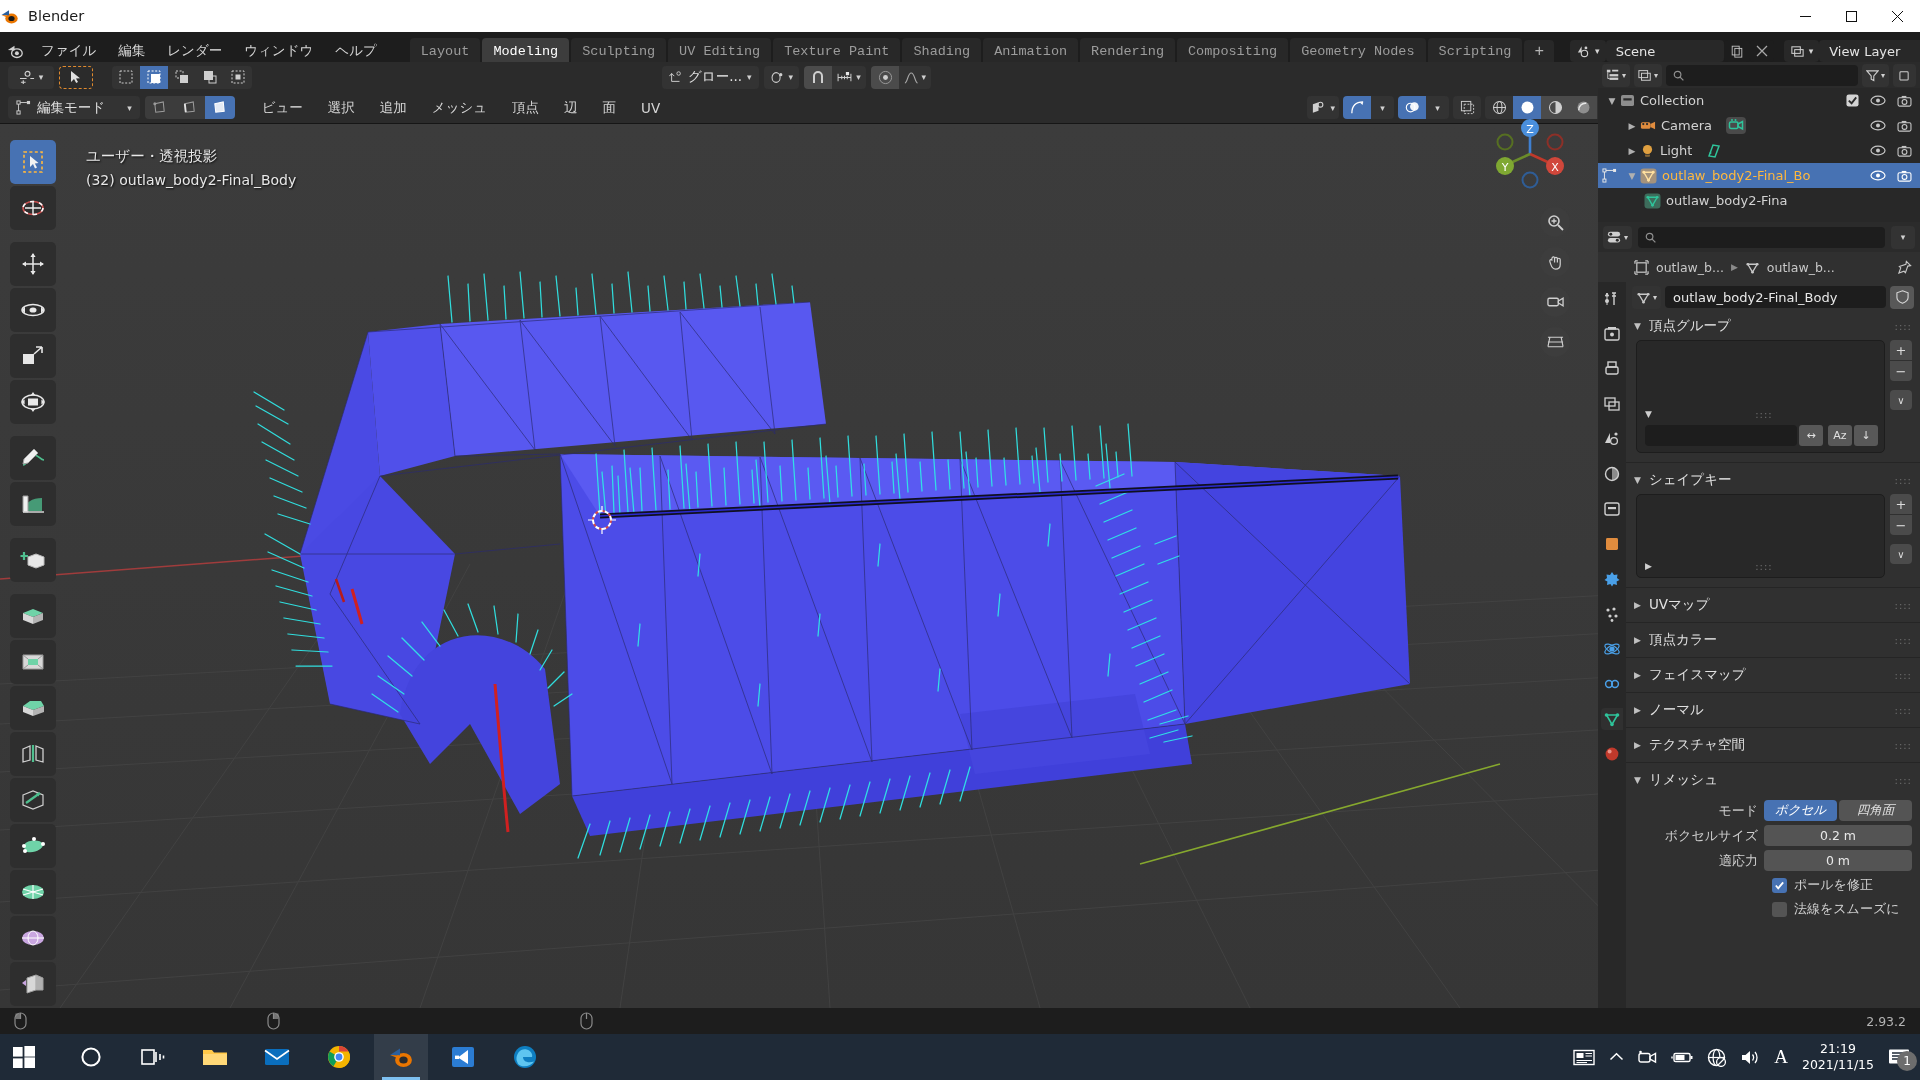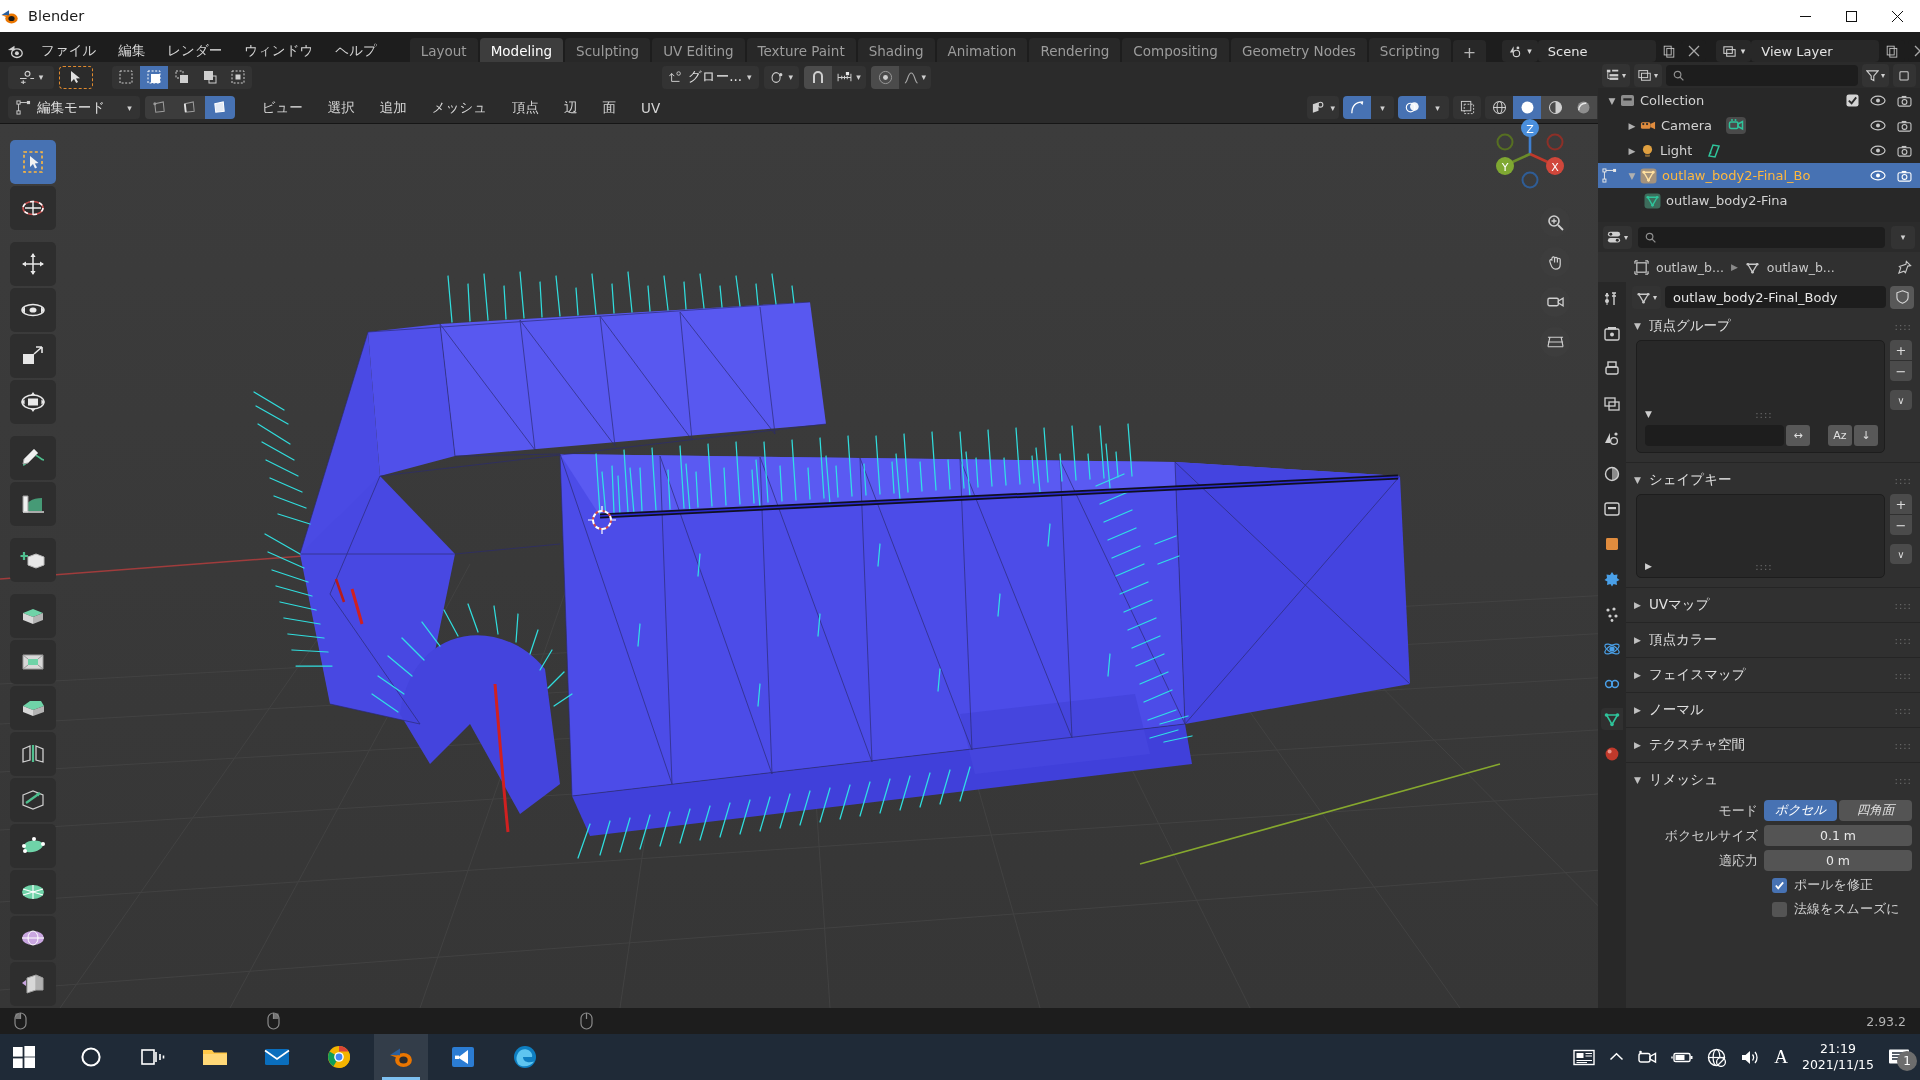--- a/index.html
+++ b/index.html
@@ -28,21 +28,21 @@
   
   .topbar {
     position: absolute; top: 36px; left: 0; width: 1920px; height: 30px;
     background: #1d1d1d; display: flex; align-items: center;
   }
   .tb-logo { width: 26px; height: 30px; display:flex; align-items:center; justify-content:center; margin-left:6px;}
   .menus { display: flex; align-items: center; gap: 0; margin-left: 6px; }
   .menus .m {
     font-size: 13.5px; color: #d6d6d6; padding: 3px 11px; border-radius: 3px; white-space:nowrap;
   }
-  .wtabs { display: flex; align-items: flex-end; margin-left: 22px; height: 30px; }
+  .wtabs { display: flex; align-items: flex-end; margin-left: 22px; height: 30px; font-family: Liberation Mono, monospace; }
   .wtab {
     font-size: 13.5px; color: #9c9c9c; padding: 5px 11px 6px 11px;
     background: #282828; border-radius: 4px 4px 0 0; margin-right: 2px; white-space:nowrap;
     line-height: 17px;
   }
   .wtab.active { background: #3d3d3d; color: #ffffff; }
   .wtab.plus { color:#b5b5b5; padding: 5px 10px 6px 10px; font-size:16px; line-height:15px;}
   .scene-block {
     margin-left: 14px; display: flex; align-items: center; height: 22px;
   }
@@ -732,20 +732,24 @@
         <path d="M600 392 L1398 353" stroke="#2b2bd0" stroke-width="1.5"></path>
 
         <g>
           <circle cx="602" cy="396" r="9" fill="none" stroke="#d34a4a" stroke-width="2" stroke-dasharray="4 3"></circle>
           <circle cx="602" cy="396" r="9" fill="none" stroke="#ffffff" stroke-width="2" stroke-dasharray="4 3" stroke-dashoffset="4"></circle>
           <path d="M602 382 L602 388 M602 404 L602 410 M588 396 L594 396 M610 396 L616 396" stroke="#ffffff" stroke-width="1.2"></path>
         </g>
       </svg>
     </div>
 
+    <div class="vp-text">
+      <div>ユーザー・透視投影</div>
+      <div class="l2">(32) outlaw_body2-Final_Body</div>
+    </div>
 
     <div class="ltools">
       <div class="ltool active">
         <svg width="20" height="22" viewBox="0 0 20 22">
             <rect x="1" y="1" width="18" height="20" fill="none" stroke="#ffb83e" stroke-width="1.6" stroke-dasharray="3 2.4"></rect>
             <path d="M7 5 L7 16 L10 13 L12 17.5 L14 16.5 L11.8 12.4 L15.5 12 Z" fill="#f2f2f2"></path>
           </svg>
       </div>
       <div class="ltool">
         <svg width="24" height="18" viewBox="0 0 24 18">
@@ -1276,21 +1280,21 @@
       <div class="row-flex">
         <div class="listbox" style="flex:1;margin:0">
           <div class="lb-inner"></div>
           <div class="lb-foot">
             <span style="font-size:9px;color:#cfcfcf">▼</span>
             <span class="dots" style="margin-left:auto;margin-right:auto">::::</span>
           </div>
           <div class="nm-row" style="padding:0 6px 6px 8px">
             <div class="nm-field"></div>
             <div class="mini">↔</div>
-            <div class="mini" style="margin-left:16px">Az</div>
+            <div class="mini" style="margin-left:3px">Az</div>
             <div class="mini">↓</div>
           </div>
         </div>
         <div class="sidebtns">
           <div class="sbtn" style="border-radius:4px 4px 0 0">+</div>
           <div class="sbtn" style="border-radius:0 0 4px 4px">−</div>
           <div class="sbtn" style="border-radius:4px;margin-top:8px;font-size:10px">∨</div>
         </div>
       </div>
 
@@ -1357,21 +1361,21 @@
       <div style="padding-top:4px">
         <div class="prop-row">
           <span class="prop-lbl">モード</span>
           <div class="seg">
             <div class="on">ボクセル</div>
             <div>四角面</div>
           </div>
         </div>
         <div class="prop-row">
           <span class="prop-lbl">ボクセルサイズ</span>
-          <div class="prop-val">0.1 m</div>
+          <div class="prop-val">0.2 m</div>
         </div>
         <div class="prop-row">
           <span class="prop-lbl">適応力</span>
           <div class="prop-val">0 m</div>
         </div>
         <div class="chk-row">
           <span class="chk on">
             <svg width="11" height="11" viewBox="0 0 12 12">
                 <path d="M2 6 L4.6 9 L10 2.6" stroke="#ffffff" stroke-width="2" fill="none"></path>
               </svg>

